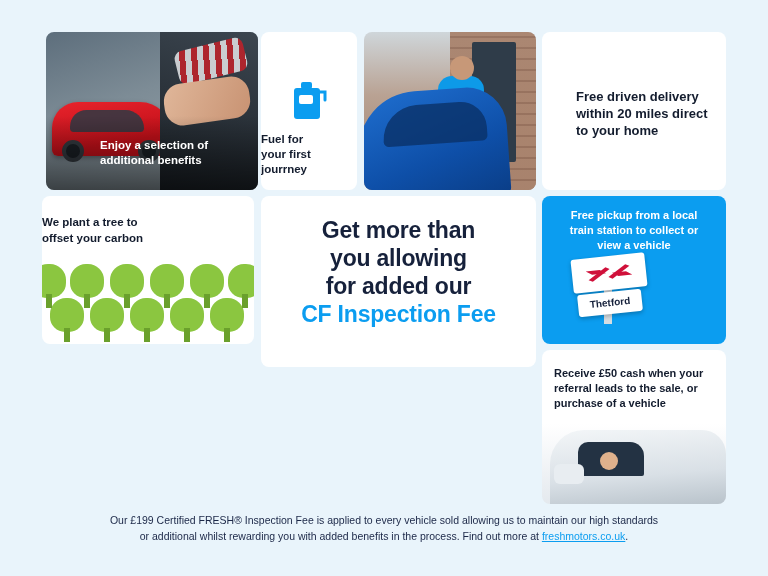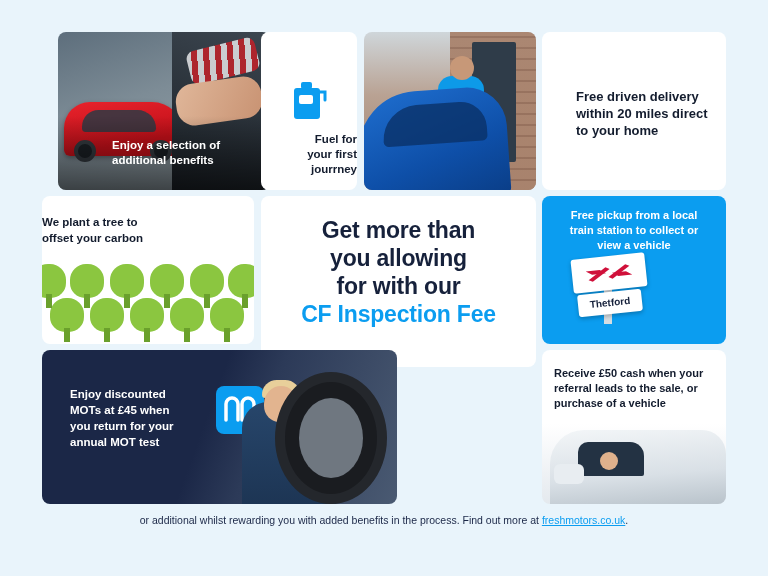--- a/index.html
+++ b/index.html
@@ -30,21 +30,21 @@
     position: absolute;
     border-radius: 8px;
     overflow: hidden;
     box-sizing: border-box;
   }
   .white { background: #ffffff; }
   .blue  { background: #0b9df0; }
 
   
   #card-benefits {
-    left: 16px; top: 0; width: 212px; height: 158px;
+    left: 4px; top: 0; width: 212px; height: 158px;
     background: linear-gradient(160deg,#5d6e7c 0%,#7d8c96 40%,#9aa6ac 100%);
   }
   #card-benefits .photo-car {
     position: absolute; left: 6px; bottom: 34px; width: 120px; height: 54px;
     background: linear-gradient(170deg,#e8232c 0%,#c21019 70%);
     border-radius: 26px 32px 6px 6px;
     box-shadow: 0 2px 5px rgba(0,0,0,.35);
   }
   #card-benefits .photo-car:before {
     content:""; position:absolute; left:18px; top:8px; width:74px; height:22px;
@@ -81,21 +81,21 @@
     line-height: 15px;
     font-weight: bold;
     z-index: 4;
   }
 
   #card-fuel {
     left: 219px; top: 0; width: 96px; height: 158px;
   }
   #card-fuel .icon { position:absolute; left:28px; top:46px; }
   #card-fuel .cap {
-    position:absolute; left:0; right:0; top:100px; text-align:right;
+    position:absolute; left:0; right:0; top:100px; text-align:left;
     font-size: 11.5px; line-height:15px; font-weight:bold; color:#131c2e;
   }
 
   #card-delivery-photo {
     left: 322px; top: 0; width: 172px; height: 158px;
     background: linear-gradient(180deg,#cfd6da 0%,#b9a293 40%,#9d7f6c 100%);
   }
   #card-delivery-photo .wall {
     position:absolute; right:0; top:0; width:86px; height:158px;
     background: repeating-linear-gradient(0deg,#a9836d 0 9px,#96705c 9px 11px);
@@ -359,21 +359,21 @@
             <div class="crown"></div>
             <div class="trunk"></div>
           </div>
       </div>
     </div>
 
     <div class="card white" id="card-headline">
       <div class="h">
         <div>Get more than</div>
         <div>you allowing</div>
-        <div>for with our</div>
+        <div>for added our</div>
         <div class="accent">CF Inspection Fee</div>
       </div>
     </div>
 
     <div class="card blue" id="card-pickup">
       <div class="cap">Free pickup from a local<br>train station to collect or<br>view a vehicle</div>
       <div class="signpost"></div>
       <div class="signtop">
         <div class="logo">
           <svg width="50" height="20" viewBox="0 0 50 20">
@@ -381,45 +381,32 @@
             <path d="M48 14 h-14 l-6 -4 h14 z" fill="#d0103a"></path>
             <path d="M2 14 h14 l10 -8 h-14 z" fill="#d0103a" opacity="0.0"></path>
             <path d="M4 15 L22 4 L26 6 L8 17 z" fill="#d0103a"></path>
             <path d="M46 5 L28 16 L24 14 L42 3 z" fill="#d0103a"></path>
           </svg>
         </div>
       </div>
       <div class="signbot">Thetford</div>
     </div>
 
-    <div class="card" id="card-mot">
-      <div class="cap">Enjoy discounted<br>MOTs at £45 when<br>you return for your<br>annual MOT test</div>
-      <div class="motlogo">
-        <svg width="48" height="48" viewBox="0 0 48 48">
-          <path d="M10 34 L10 18 a6 6 0 0 1 12 0 L22 34" stroke="#ffffff" stroke-width="3.5" fill="none" stroke-linecap="round"></path>
-          <path d="M26 34 L26 18 a6 6 0 0 1 12 0 L38 34" stroke="#ffffff" stroke-width="3.5" fill="none" stroke-linecap="round"></path>
-        </svg>
-      </div>
-      <div class="person"></div>
-      <div class="hair"></div>
-      <div class="head"></div>
-      <div class="wheel"></div>
-      <div class="wheelinner"></div>
-    </div>
 
 
     <div class="card" id="card-referral">
       <div class="cap">Receive £50 cash when your<br>referral leads to the sale, or<br>purchase of a vehicle</div>
       <div class="car"></div>
       <div class="window"></div>
       <div class="driverhead"></div>
       <div class="mirror"></div>
     </div>
 
   </div>
 
   <div class="footer">
+    <div>Our £199 Certified FRESH® Inspection Fee is applied to every vehicle sold allowing us to maintain our high standards</div>
     <div>
       <span>or additional whilst rewarding you with added benefits in the process. Find out more at </span><a href="#">freshmotors.co.uk</a><span>.</span>
     </div>
   </div>
 
 </div>
 
 </body></html>

